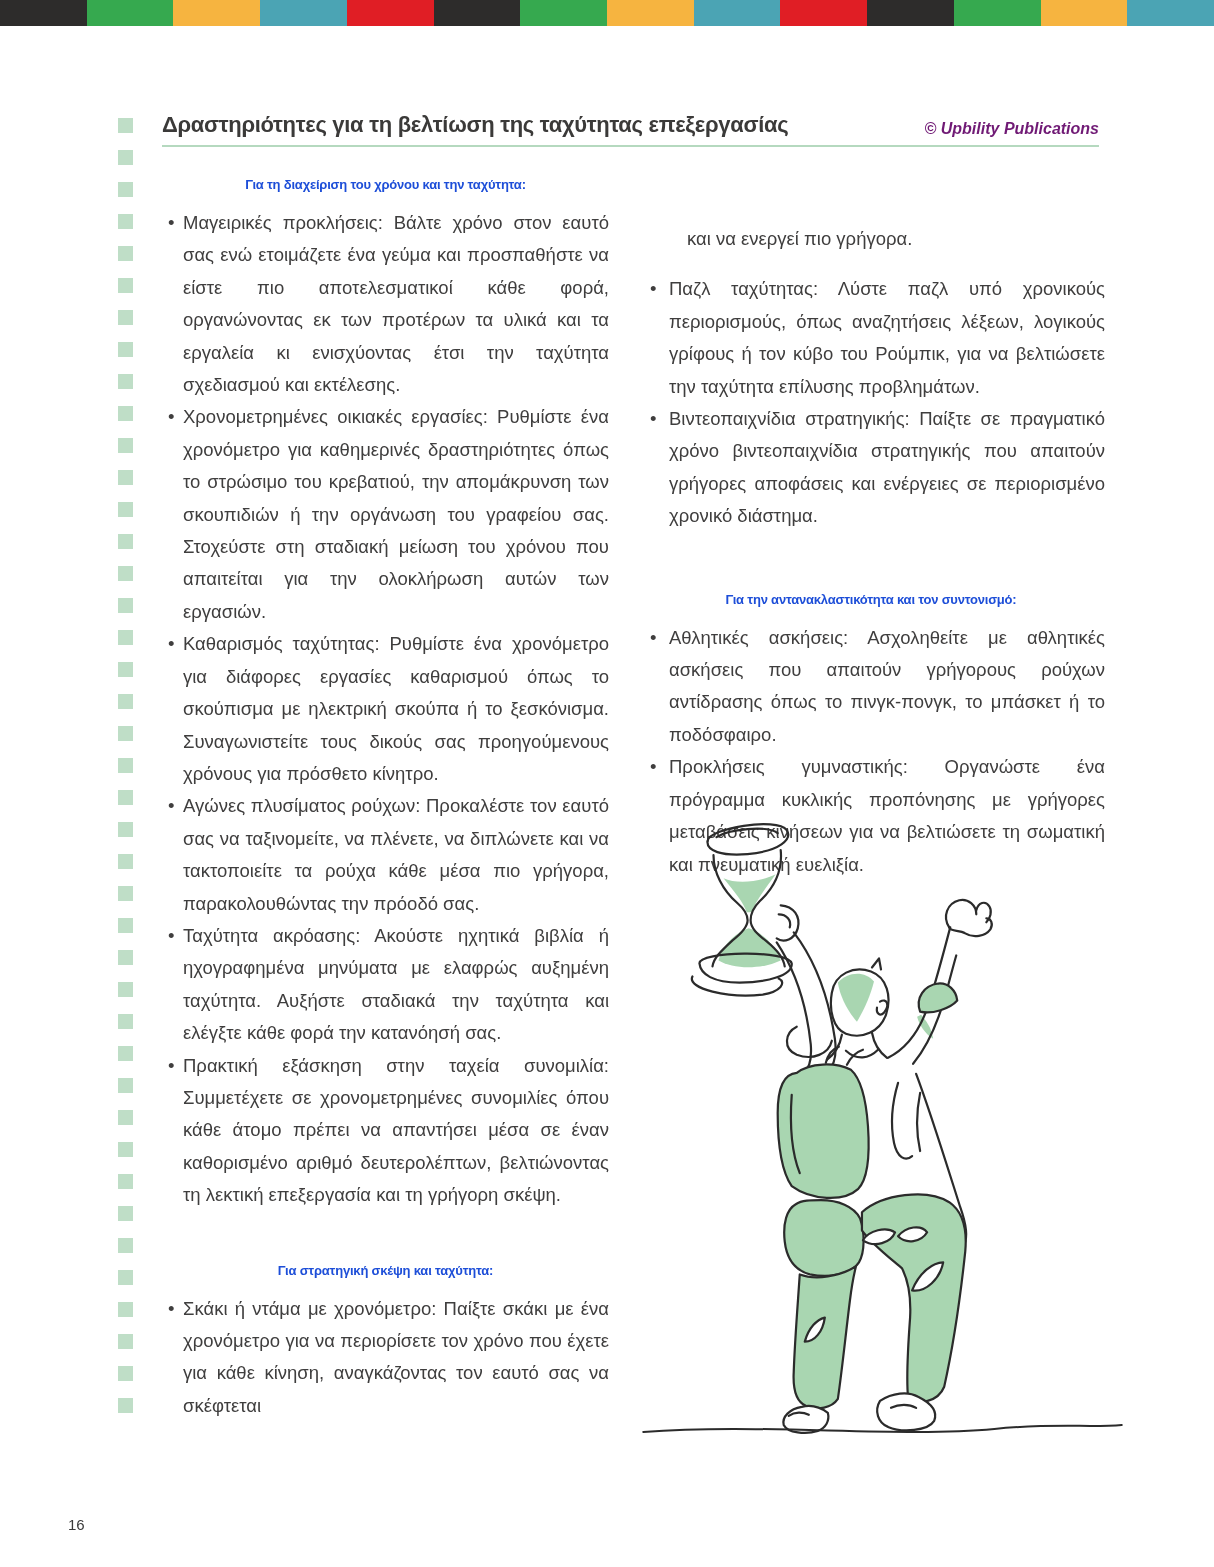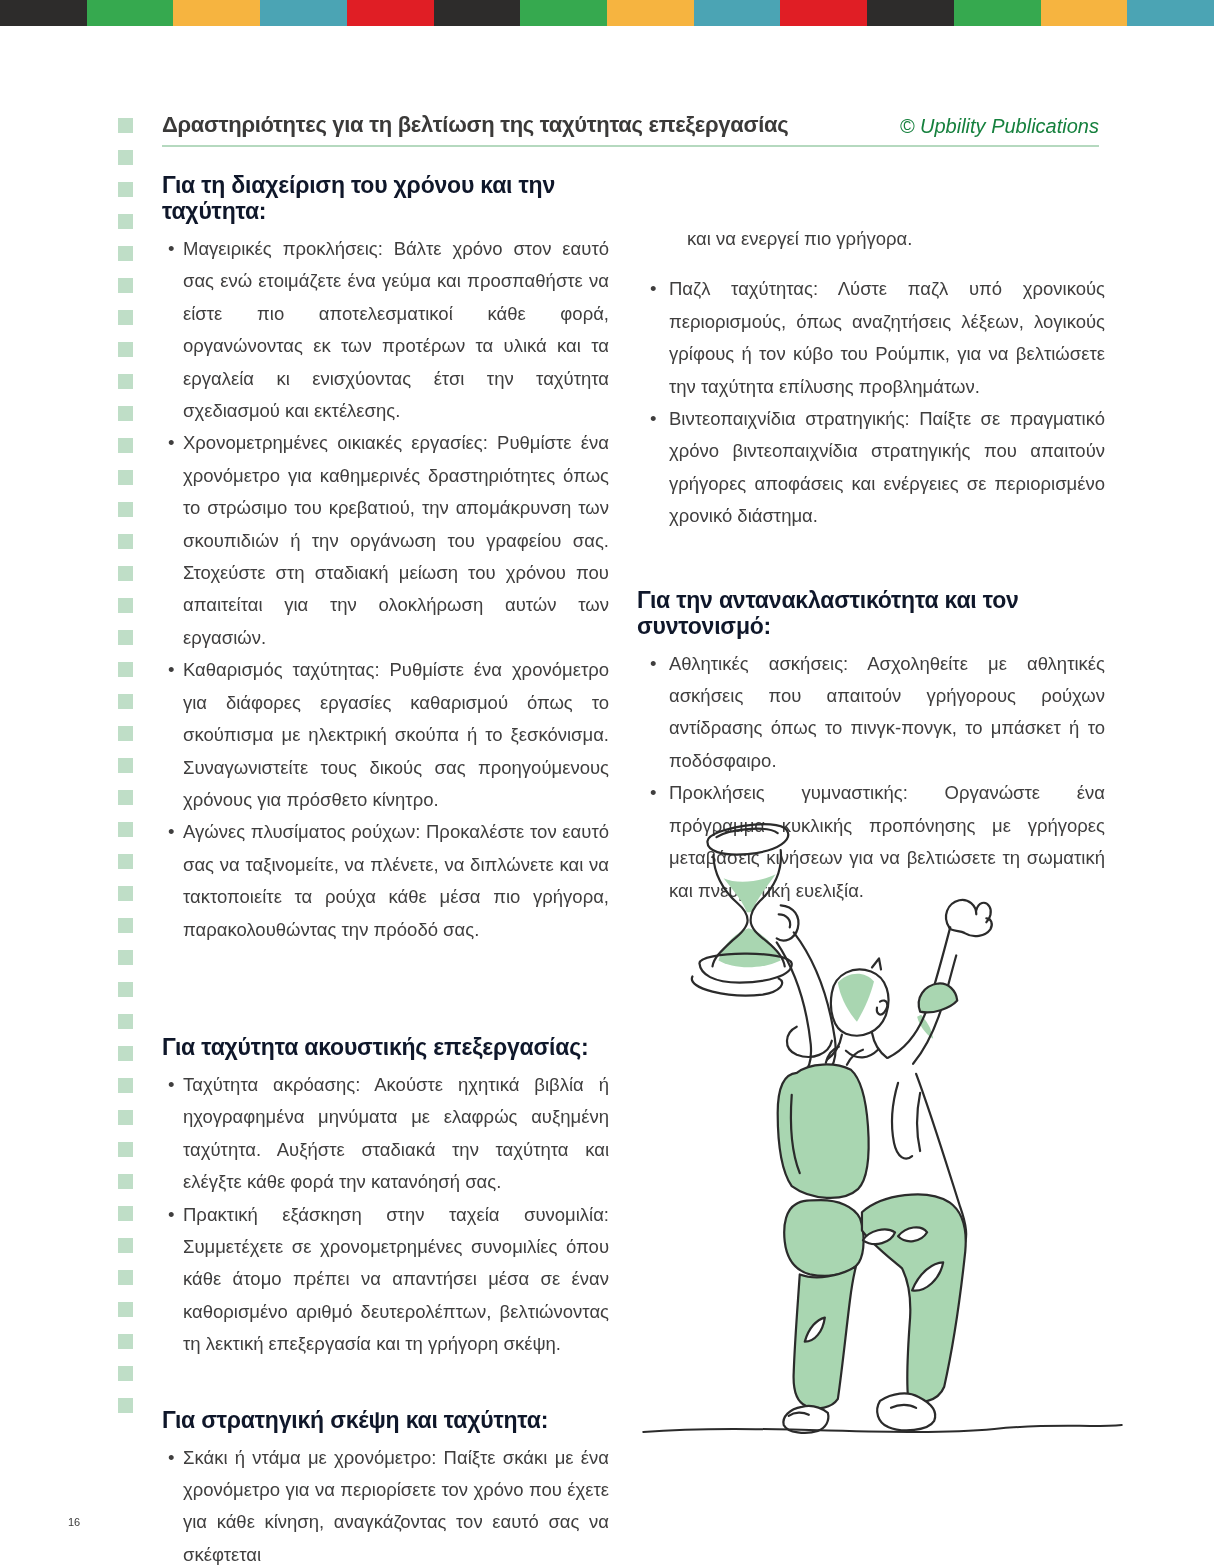--- a/index.html
+++ b/index.html
@@ -17,49 +17,49 @@
   
   .header{
     position:absolute;left:162px;top:112px;width:937px;
     display:flex;justify-content:space-between;align-items:flex-end;
     padding-bottom:7px;border-bottom:2px solid #b5d9bf;
   }
   .doc-title{
     font-size:22px;font-weight:700;color:#3b3a39;letter-spacing:-0.3px;line-height:26px;
   }
   .copyright{
-    font-size:20px;font-style:italic;font-weight:400;color:#15803d;white-space:nowrap;padding-left:20px;
+    font-size:16px;font-style:italic;font-weight:700;color:#701a75;white-space:nowrap;padding-left:20px;
   }
   
   .squares{position:absolute;left:118px;top:118px;display:flex;flex-direction:column;gap:17px;}
   .squares .sq{width:15px;height:15px;background:#bfdec7;}
   
   .col{position:absolute;font-size:18.5px;line-height:32.4px;}
   .col-left{left:162px;top:172px;width:447px;}
   .col-right{left:637px;top:205px;width:468px;}
   .sec-heading{
-    font-size:23px;font-weight:700;color:#0f172a;line-height:26px;margin:0 0 9px 0;letter-spacing:-0.2px;
+    font-size:13px;font-weight:700;color:#1d4ed8;line-height:26px;margin:0 0 9px 0;letter-spacing:-0.2px;text-align:center;
   }
   .bullet{
     position:relative;margin:0;padding-left:21px;
     text-align:justify;text-justify:inter-word;
   }
   .bullet::before{
     content:"\2022";position:absolute;left:6px;top:0;color:#3f3e3e;
   }
   .col-right .bullet{padding-left:32px;}
   .col-right .bullet::before{left:13px;}
   .continuation{margin:18px;padding-left:32px;}
   .gap-l2{margin-top:88px;}
   .gap-l3{margin-top:46px;}
   .gap-r2{margin-top:54px;}
   
   .illus{position:absolute;left:628px;top:810px;width:502px;height:652px;}
   
-  .page-number{position:absolute;left:68px;top:1516px;font-size:11px;color:#3a3a3a;}
+  .page-number{position:absolute;left:68px;top:1516px;font-size:15px;color:#3a3a3a;}
 </style>
 </head>
 <body>
 
 <div class="page">
 
   <div class="topbar" id="topbar">
       <div class="seg" style="background: rgb(45, 44, 43);"></div>
       <div class="seg" style="background: rgb(54, 169, 79);"></div>
       <div class="seg" style="background: rgb(246, 180, 64);"></div>
@@ -125,21 +125,20 @@
       <div class="sq" style="background: rgb(191, 222, 199);"></div>
     </div>
 
   <div class="col col-left">
     <h2 class="sec-heading">Για τη διαχείριση του χρόνου και την ταχύτητα:</h2>
     <p class="bullet">Μαγειρικές προκλήσεις: Βάλτε χρόνο στον εαυτό σας ενώ ετοιμάζετε ένα γεύμα και προσπαθήστε να είστε πιο αποτελεσματικοί κάθε φορά, οργανώνοντας εκ των προτέρων τα υλικά και τα εργαλεία κι ενισχύοντας έτσι την ταχύτητα σχεδιασμού και εκτέλεσης.</p>
     <p class="bullet">Χρονομετρημένες οικιακές εργασίες: Ρυθμίστε ένα χρονόμετρο για καθημερινές δραστηριότητες όπως το στρώσιμο του κρεβατιού, την απομάκρυνση των σκουπιδιών ή την οργάνωση του γραφείου σας. Στοχεύστε στη σταδιακή μείωση του χρόνου που απαιτείται για την ολοκλήρωση αυτών των εργασιών.</p>
     <p class="bullet">Καθαρισμός ταχύτητας: Ρυθμίστε ένα χρονόμετρο για διάφορες εργασίες καθαρισμού όπως το σκούπισμα με ηλεκτρική σκούπα ή το ξεσκόνισμα. Συναγωνιστείτε τους δικούς σας προηγούμενους χρόνους για πρόσθετο κίνητρο.</p>
     <p class="bullet">Αγώνες πλυσίματος ρούχων: Προκαλέστε τον εαυτό σας να ταξινομείτε, να πλένετε, να διπλώνετε και να τακτοποιείτε τα ρούχα κάθε μέσα πιο γρήγορα, παρακολουθώντας την πρόοδό σας.</p>
 
-    <h2 class="sec-heading gap-l2">Για ταχύτητα ακουστικής επεξεργασίας:</h2>
     <p class="bullet">Ταχύτητα ακρόασης: Ακούστε ηχητικά βιβλία ή ηχογραφημένα μηνύματα με ελαφρώς αυξημένη ταχύτητα. Αυξήστε σταδιακά την ταχύτητα και ελέγξτε κάθε φορά την κατανόησή σας.</p>
     <p class="bullet">Πρακτική εξάσκηση στην ταχεία συνομιλία: Συμμετέχετε σε χρονομετρημένες συνομιλίες όπου κάθε άτομο πρέπει να απαντήσει μέσα σε έναν καθορισμένο αριθμό δευτερολέπτων, βελτιώνοντας τη λεκτική επεξεργασία και τη γρήγορη σκέψη.</p>
 
     <h2 class="sec-heading gap-l3">Για στρατηγική σκέψη και ταχύτητα:</h2>
     <p class="bullet">Σκάκι ή ντάμα με χρονόμετρο: Παίξτε σκάκι με ένα χρονόμετρο για να περιορίσετε τον χρόνο που έχετε για κάθε κίνηση, αναγκάζοντας τον εαυτό σας να σκέφτεται</p>
   </div>
 
   <div class="col col-right">
     <p class="continuation">και να ενεργεί πιο γρήγορα.</p>
     <p class="bullet">Παζλ ταχύτητας: Λύστε παζλ υπό χρονικούς περιορισμούς, όπως αναζητήσεις λέξεων, λογικούς γρίφους ή τον κύβο του Ρούμπικ, για να βελτιώσετε την ταχύτητα επίλυσης προβλημάτων.</p>

